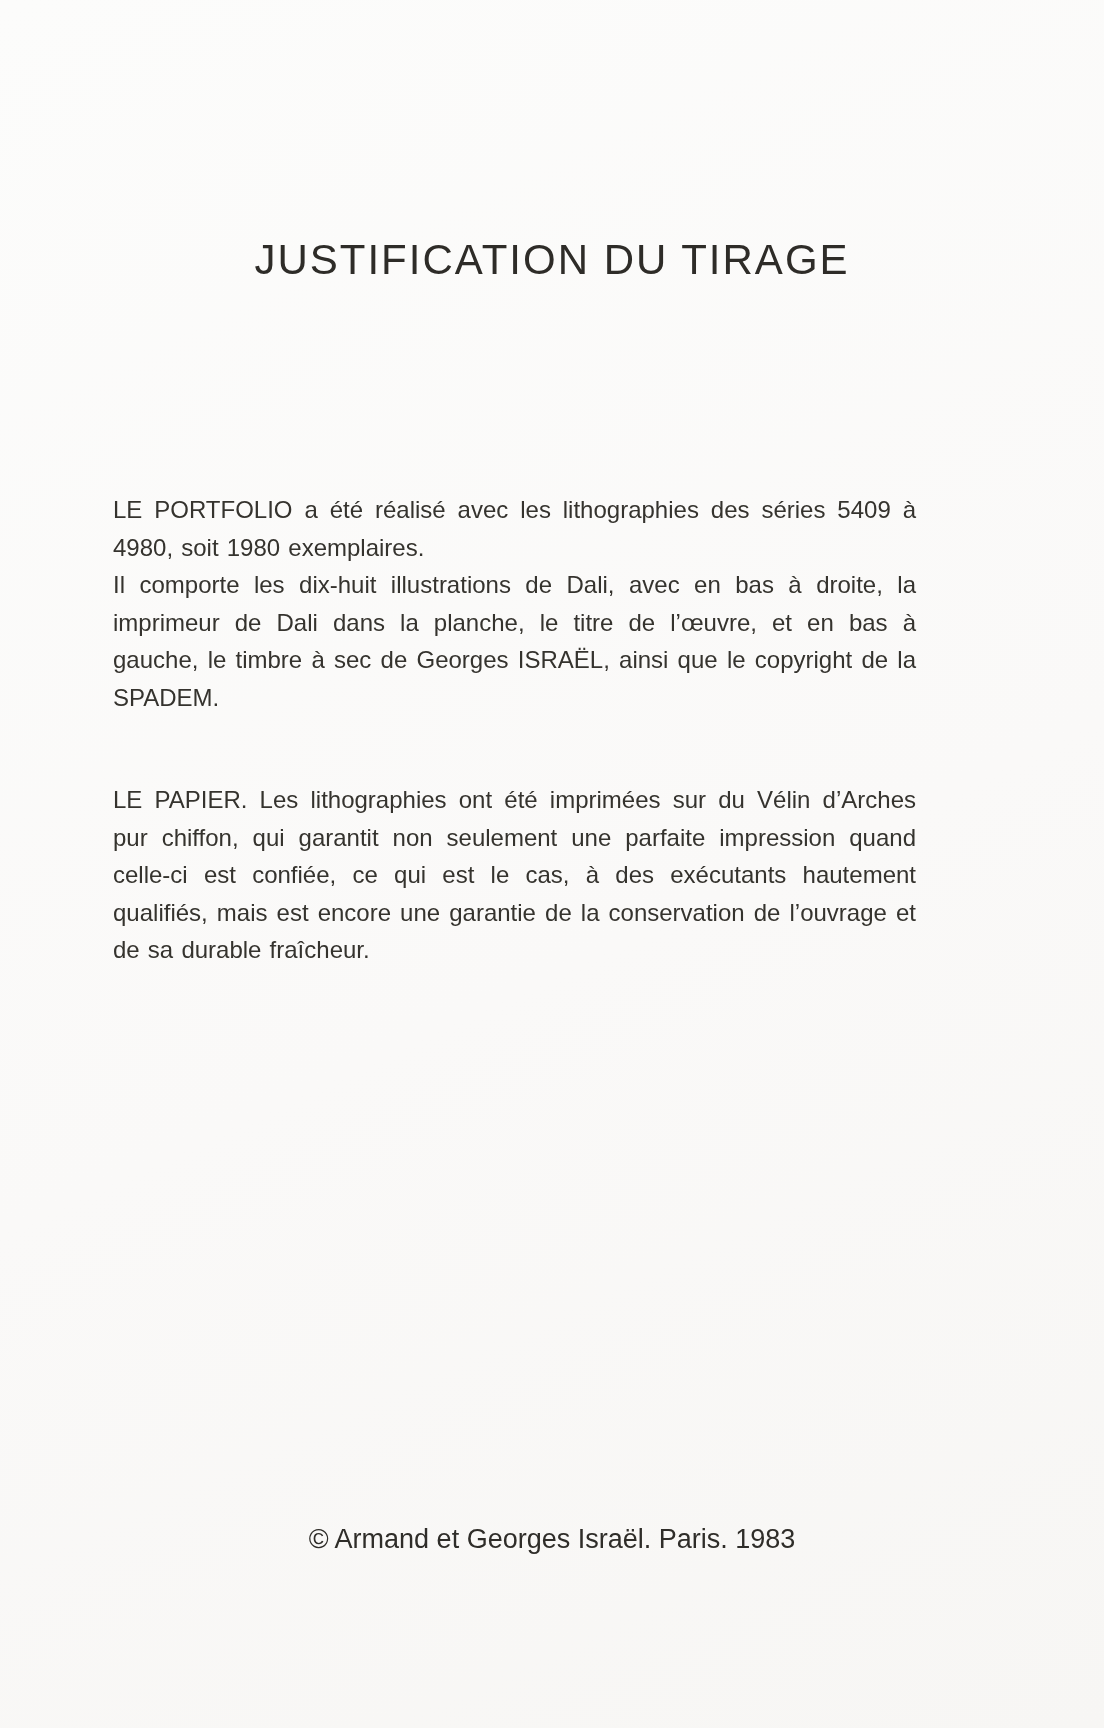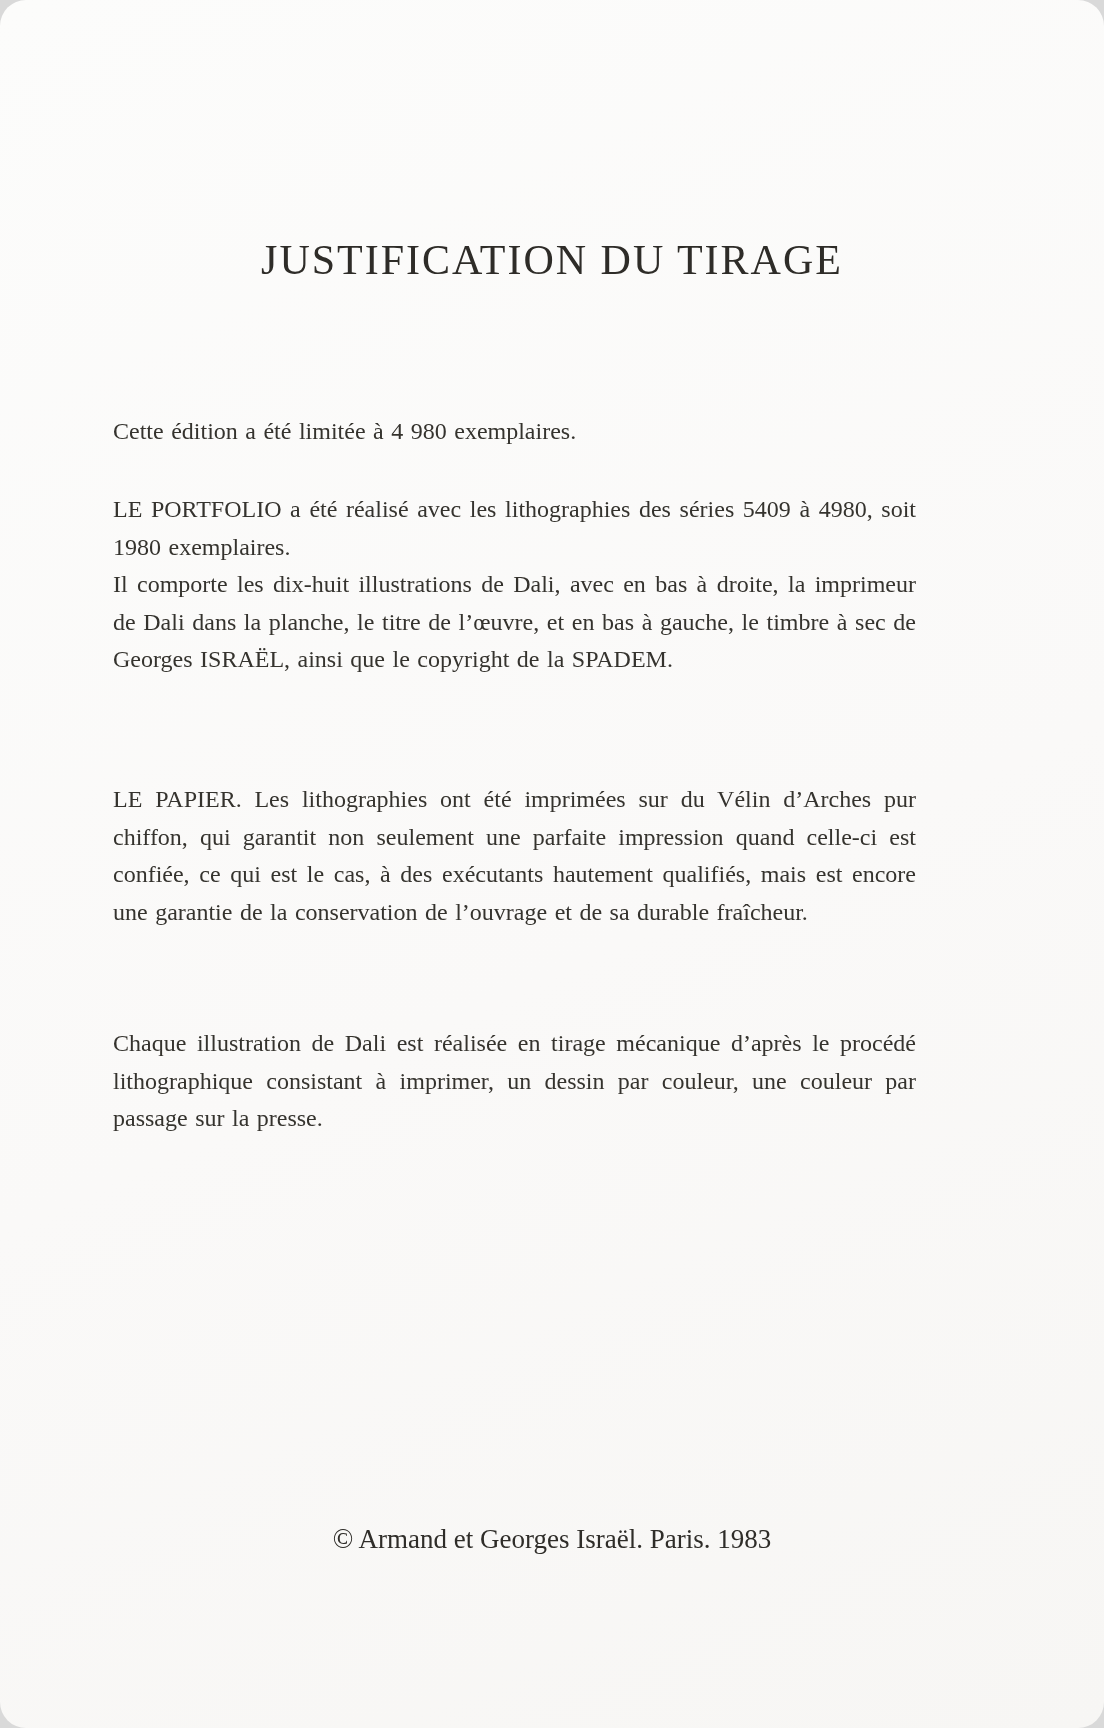--- a/index.html
+++ b/index.html
@@ -6,24 +6,23 @@
     margin: 0;
     padding: 0;
     background: #d9d9d9;
   }
   .page {
     position: relative;
     width: 1104px;
     height: 1728px;
     margin: 0 auto;
     background: linear-gradient(155deg, #fcfcfb 0%, #faf9f8 55%, #f7f6f4 100%);
-    font-family: Liberation Serif, serif;
+    font-family: Liberation Sans, sans-serif;
     color: #34322d;
     overflow: hidden;
-    border-radius: 26px;
   }
   .title {
     position: absolute;
     top: 236px;
     left: 0;
     width: 100%;
     margin: 0;
     text-align: center;
     font-size: 42px;
     font-weight: 400;
@@ -58,32 +57,28 @@
     color: #2f2d29;
   }
 </style>
 </head>
 <body>
 
 <div class="page">
 
   <h1 class="title">JUSTIFICATION DU TIRAGE</h1>
 
-  <div class="block block-intro">
-    <p>Cette édition a été limitée à 4 980 exemplaires.</p>
-  </div>
 
   <div class="block block-portfolio">
     <p>LE PORTFOLIO a été réalisé avec les lithographies des séries 5409 à 4980, soit 1980 exemplaires.</p>
     <p>Il comporte les dix-huit illustrations de Dali, avec en bas à droite, la imprimeur de Dali dans la planche, le titre de l’œuvre, et en bas à gauche, le timbre à sec de Georges ISRAËL, ainsi que le copyright de la SPADEM.</p>
   </div>
 
   <div class="block block-papier">
     <p>LE PAPIER. Les lithographies ont été imprimées sur du Vélin d’Arches pur chiffon, qui garantit non seulement une parfaite impression quand celle-ci est confiée, ce qui est le cas, à des exécutants hautement qualifiés, mais est encore une garantie de la conservation de l’ouvrage et de sa durable fraîcheur.</p>
   </div>
 
   <div class="block block-lithographies">
-    <p>Chaque illustration de Dali est réalisée en tirage mécanique d’après le procédé lithographique consistant à imprimer, un dessin par couleur, une couleur par passage sur la presse.</p>
   </div>
 
   <p class="footer">© Armand et Georges Israël. Paris. 1983</p>
 
 </div>
 
 </body></html>

